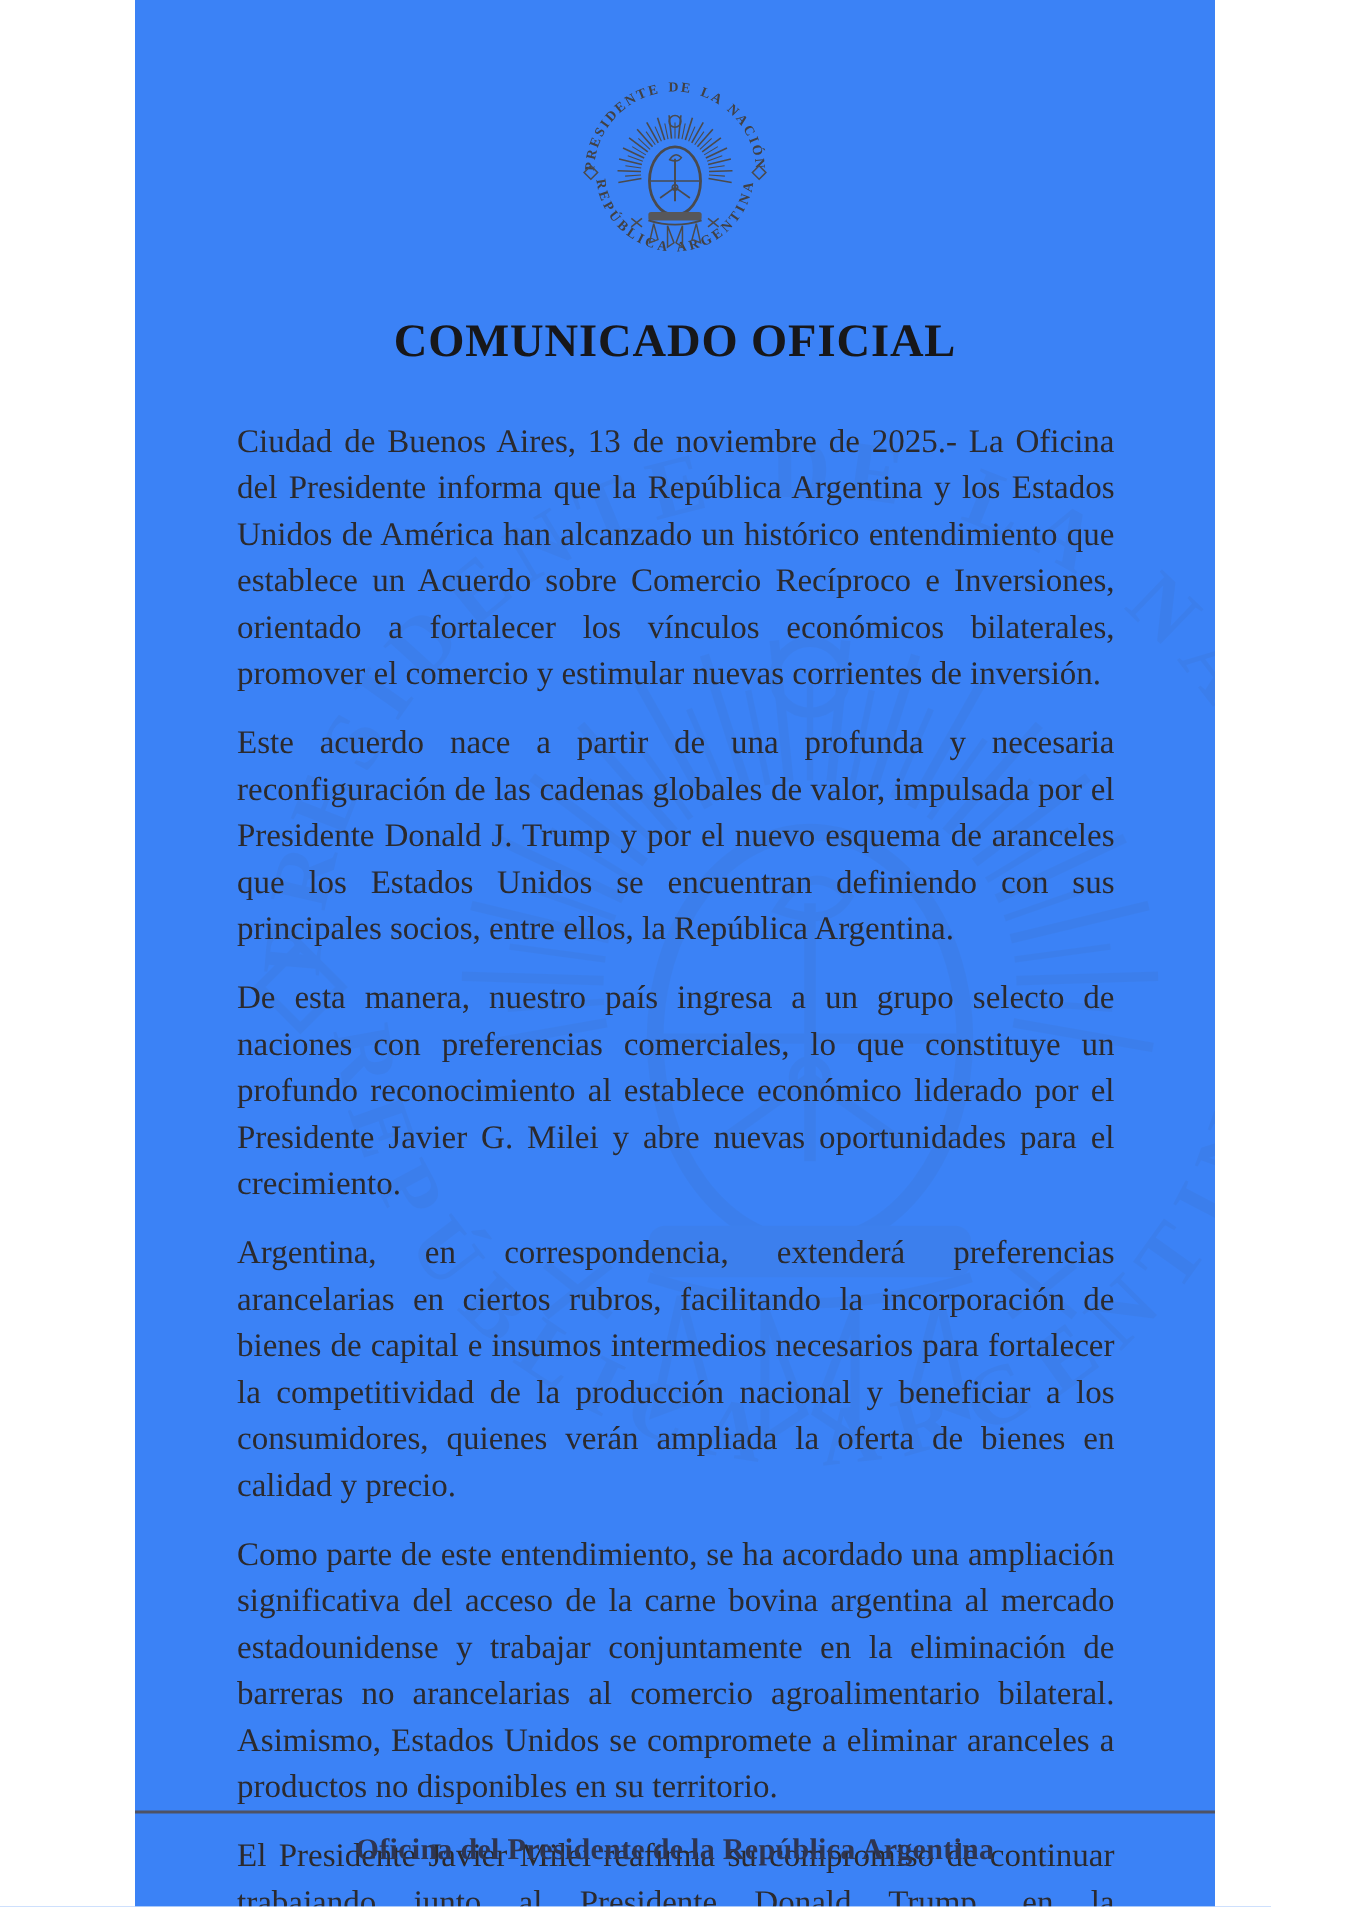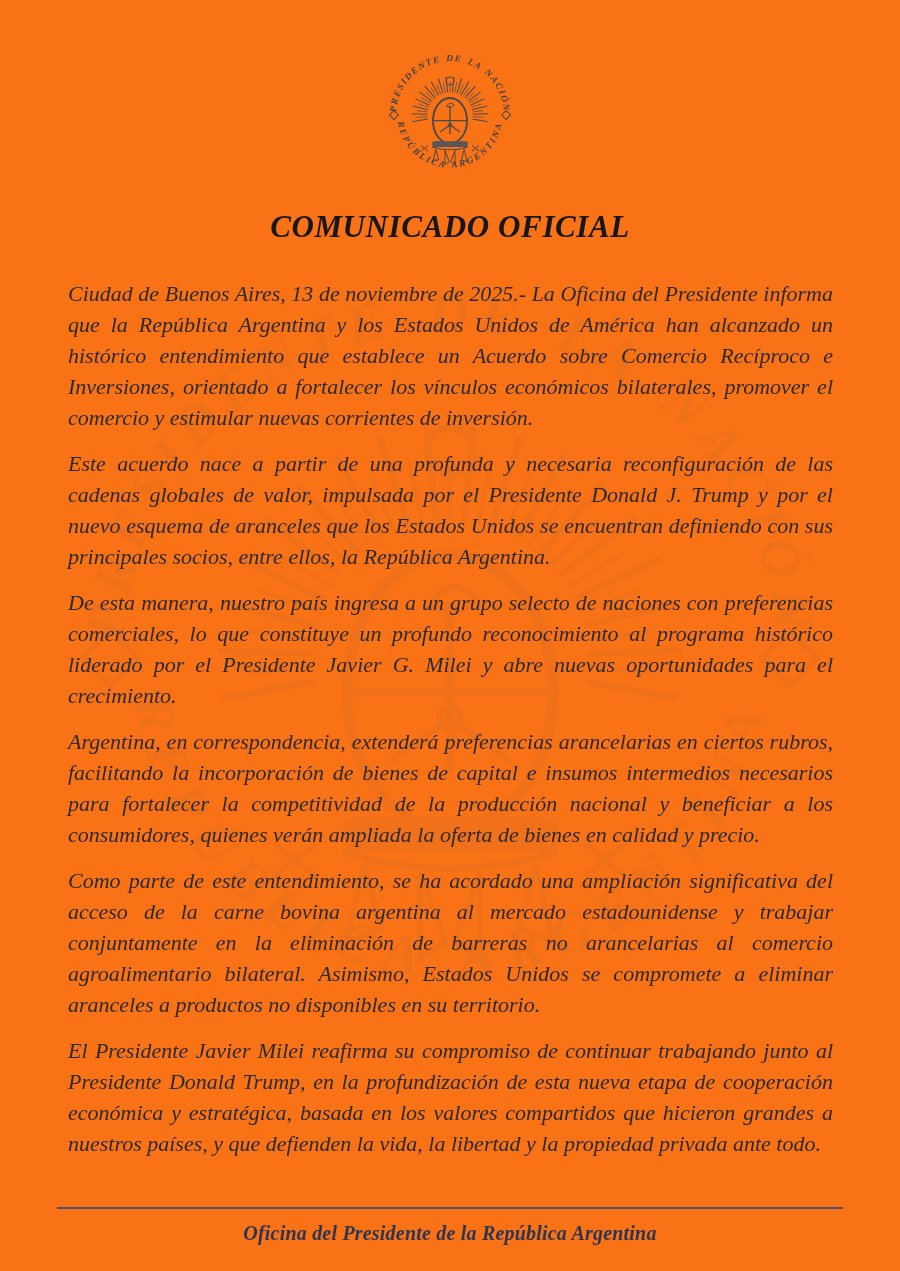--- a/index.html
+++ b/index.html
@@ -1,24 +1,23 @@
 <!DOCTYPE html>
 <html lang="es"><head>
 <meta charset="utf-8">
 <style>
   html,body{margin:0;padding:0;background:#ffffff;}
   .page{
     position:relative;
-    width:900px;height:1271px;
+    width:720px;height:1271px;
     margin:0 auto;
-    background:#f97316;
+    background:#3b82f6;
     overflow:hidden;
     font-family:"Liberation Serif","DejaVu Serif",serif;
     color:#2b2a2e;
-    font-style:italic;
   }
   
   .watermark{
     position:absolute;
     top:228px;left:20px;
     width:860px;height:860px;
     opacity:0.05;
     pointer-events:none;
   }
   
@@ -181,21 +180,21 @@
     <svg class="seal" viewBox="0 0 200 200">
       <use href="#seal-sym"></use>
     </svg>
   </div>
 
   <h1 class="title">COMUNICADO OFICIAL</h1>
 
   <main class="content">
     <p>Ciudad de Buenos Aires, 13 de noviembre de 2025.- La Oficina del Presidente informa que la República Argentina y los Estados Unidos de América han alcanzado un histórico entendimiento que establece un Acuerdo sobre Comercio Recíproco e Inversiones, orientado a fortalecer los vínculos económicos bilaterales, promover el comercio y estimular nuevas corrientes de inversión.</p>
     <p>Este acuerdo nace a partir de una profunda y necesaria reconfiguración de las cadenas globales de valor, impulsada por el Presidente Donald J. Trump y por el nuevo esquema de aranceles que los Estados Unidos se encuentran definiendo con sus principales socios, entre ellos, la República Argentina.</p>
-    <p>De esta manera, nuestro país ingresa a un grupo selecto de naciones con preferencias comerciales, lo que constituye un profundo reconocimiento al programa histórico liderado por el Presidente Javier G. Milei y abre nuevas oportunidades para el crecimiento.</p>
+    <p>De esta manera, nuestro país ingresa a un grupo selecto de naciones con preferencias comerciales, lo que constituye un profundo reconocimiento al establece económico liderado por el Presidente Javier G. Milei y abre nuevas oportunidades para el crecimiento.</p>
     <p>Argentina, en correspondencia, extenderá preferencias arancelarias en ciertos rubros, facilitando la incorporación de bienes de capital e insumos intermedios necesarios para fortalecer la competitividad de la producción nacional y beneficiar a los consumidores, quienes verán ampliada la oferta de bienes en calidad y precio.</p>
     <p>Como parte de este entendimiento, se ha acordado una ampliación significativa del acceso de la carne bovina argentina al mercado estadounidense y trabajar conjuntamente en la eliminación de barreras no arancelarias al comercio agroalimentario bilateral. Asimismo, Estados Unidos se compromete a eliminar aranceles a productos no disponibles en su territorio.</p>
     <p>El Presidente Javier Milei reafirma su compromiso de continuar trabajando junto al Presidente Donald Trump, en la profundización de esta nueva etapa de cooperación económica y estratégica, basada en los valores compartidos que hicieron grandes a nuestros países, y que defienden la vida, la libertad y la propiedad privada ante todo.</p>
   </main>
 
   <footer class="footer">
     <hr class="footer-rule">
     <div class="footer-office">Oficina del Presidente de la República Argentina</div>
   </footer>
 

